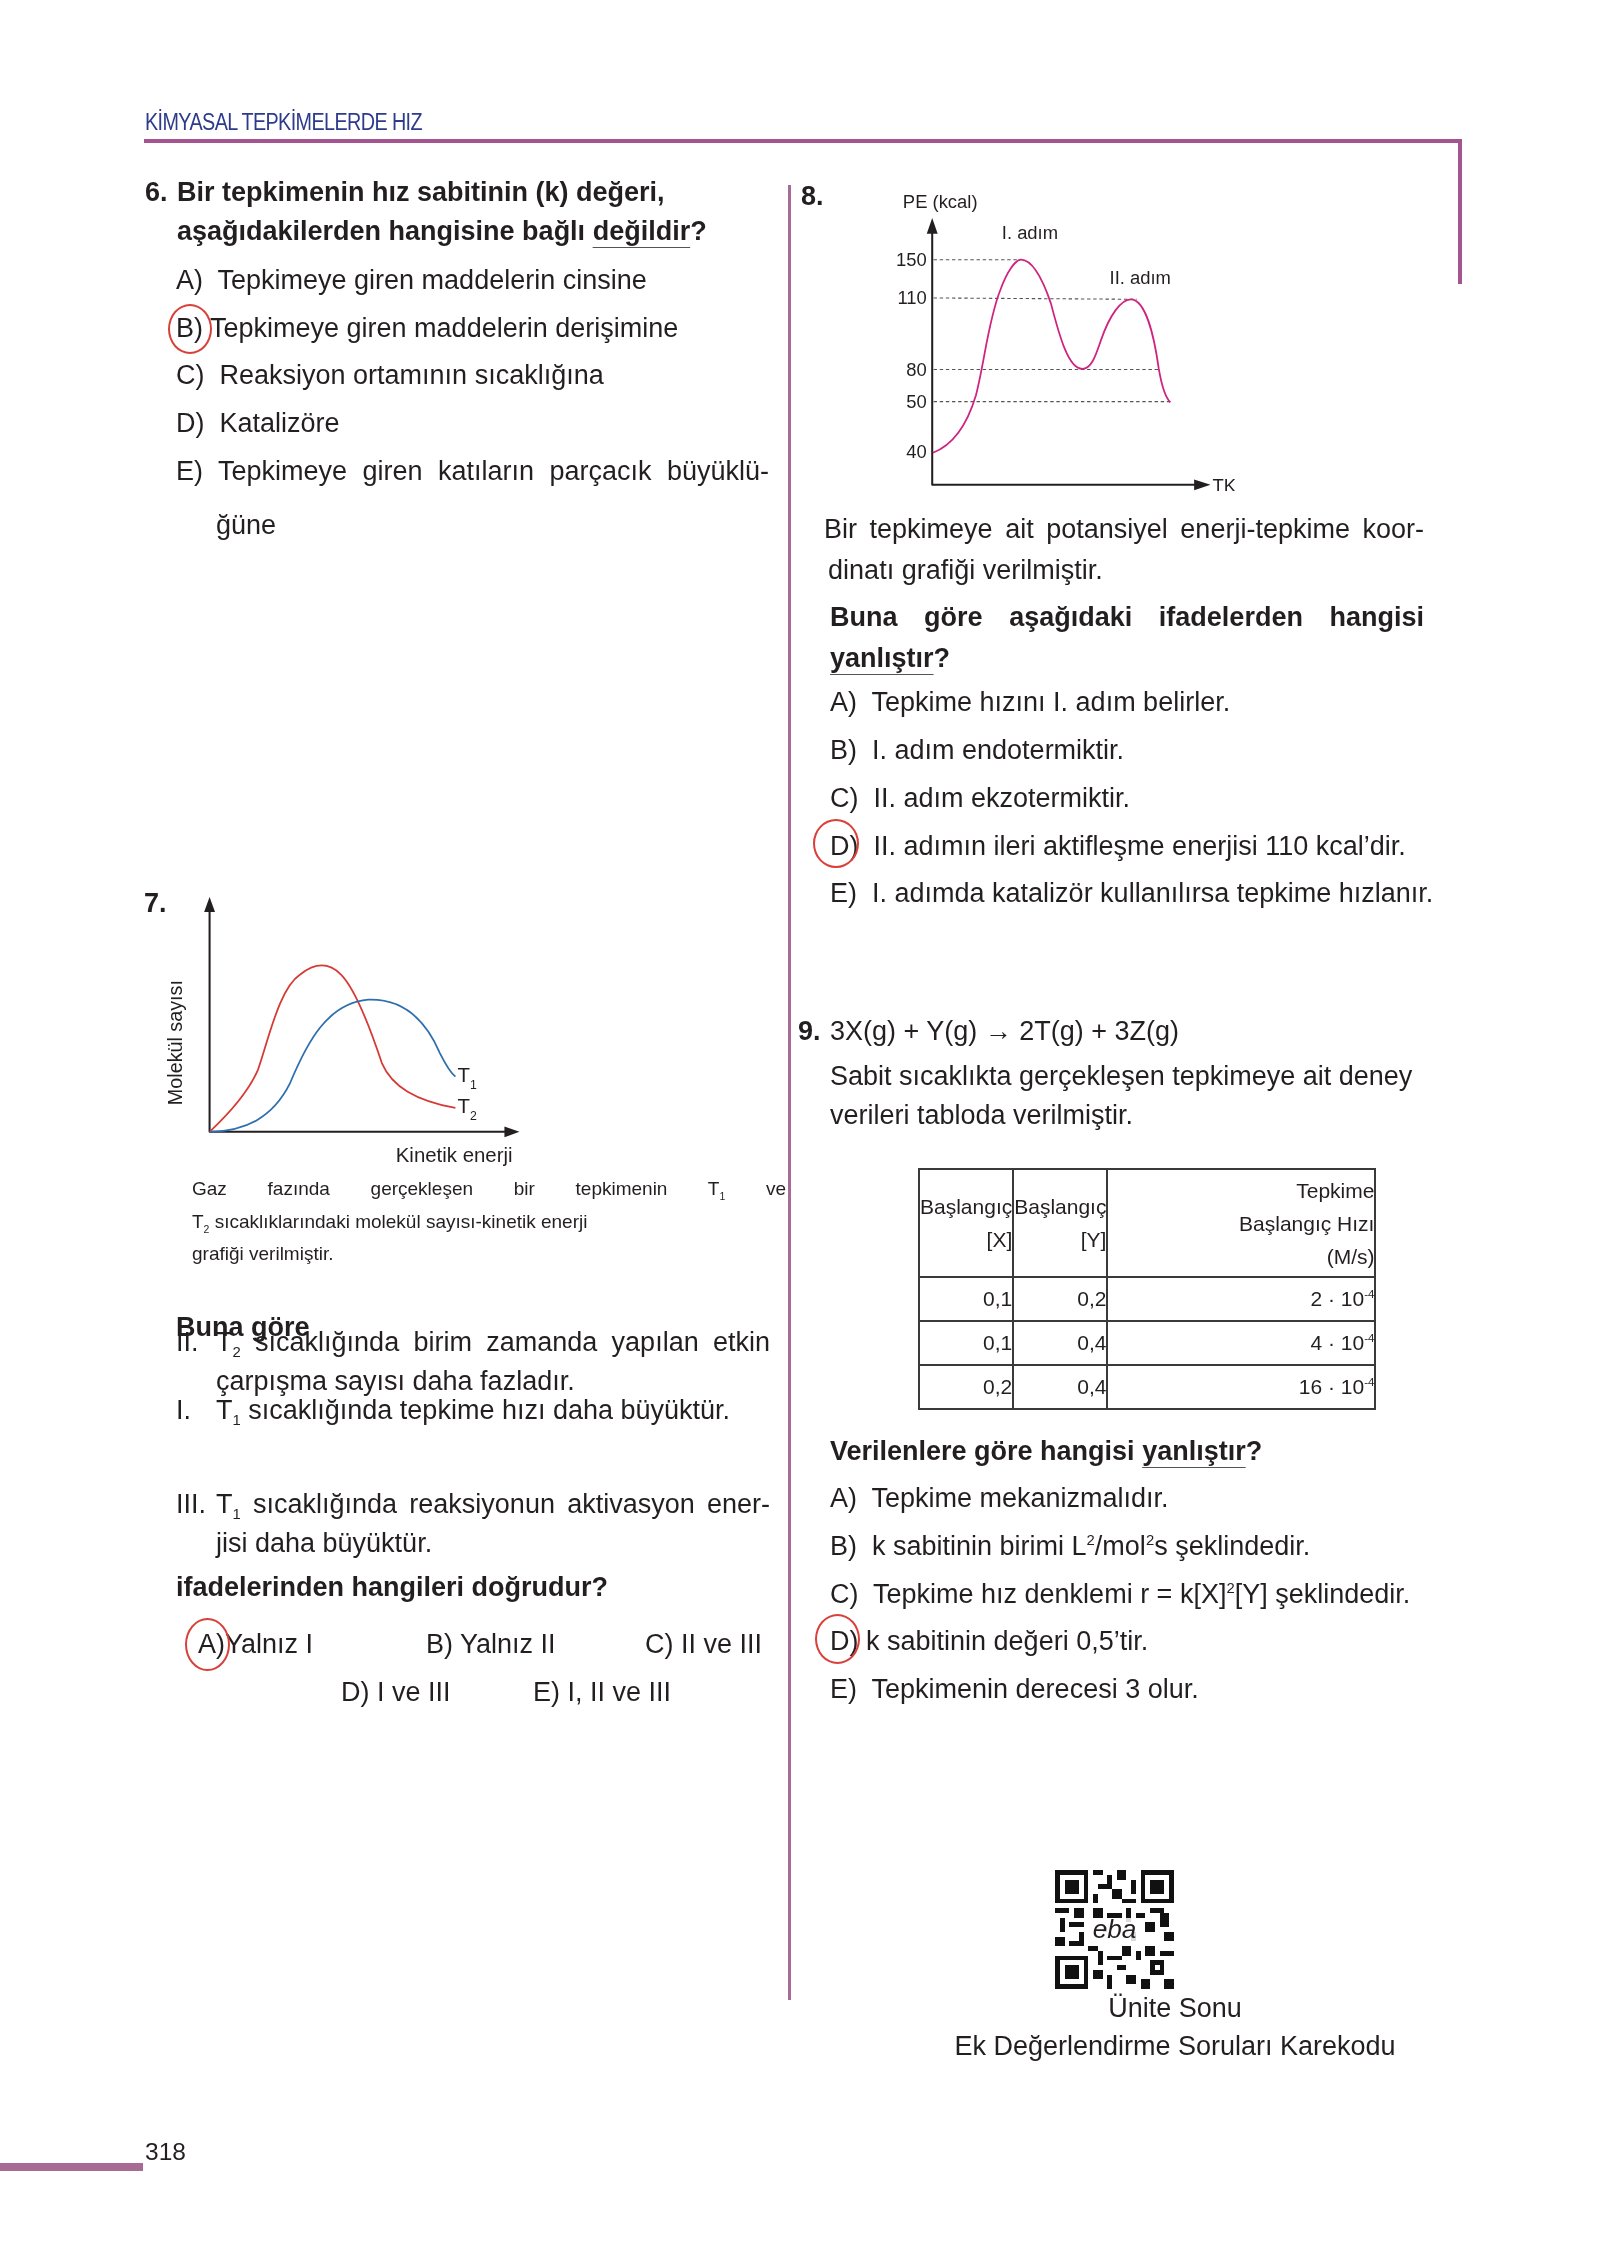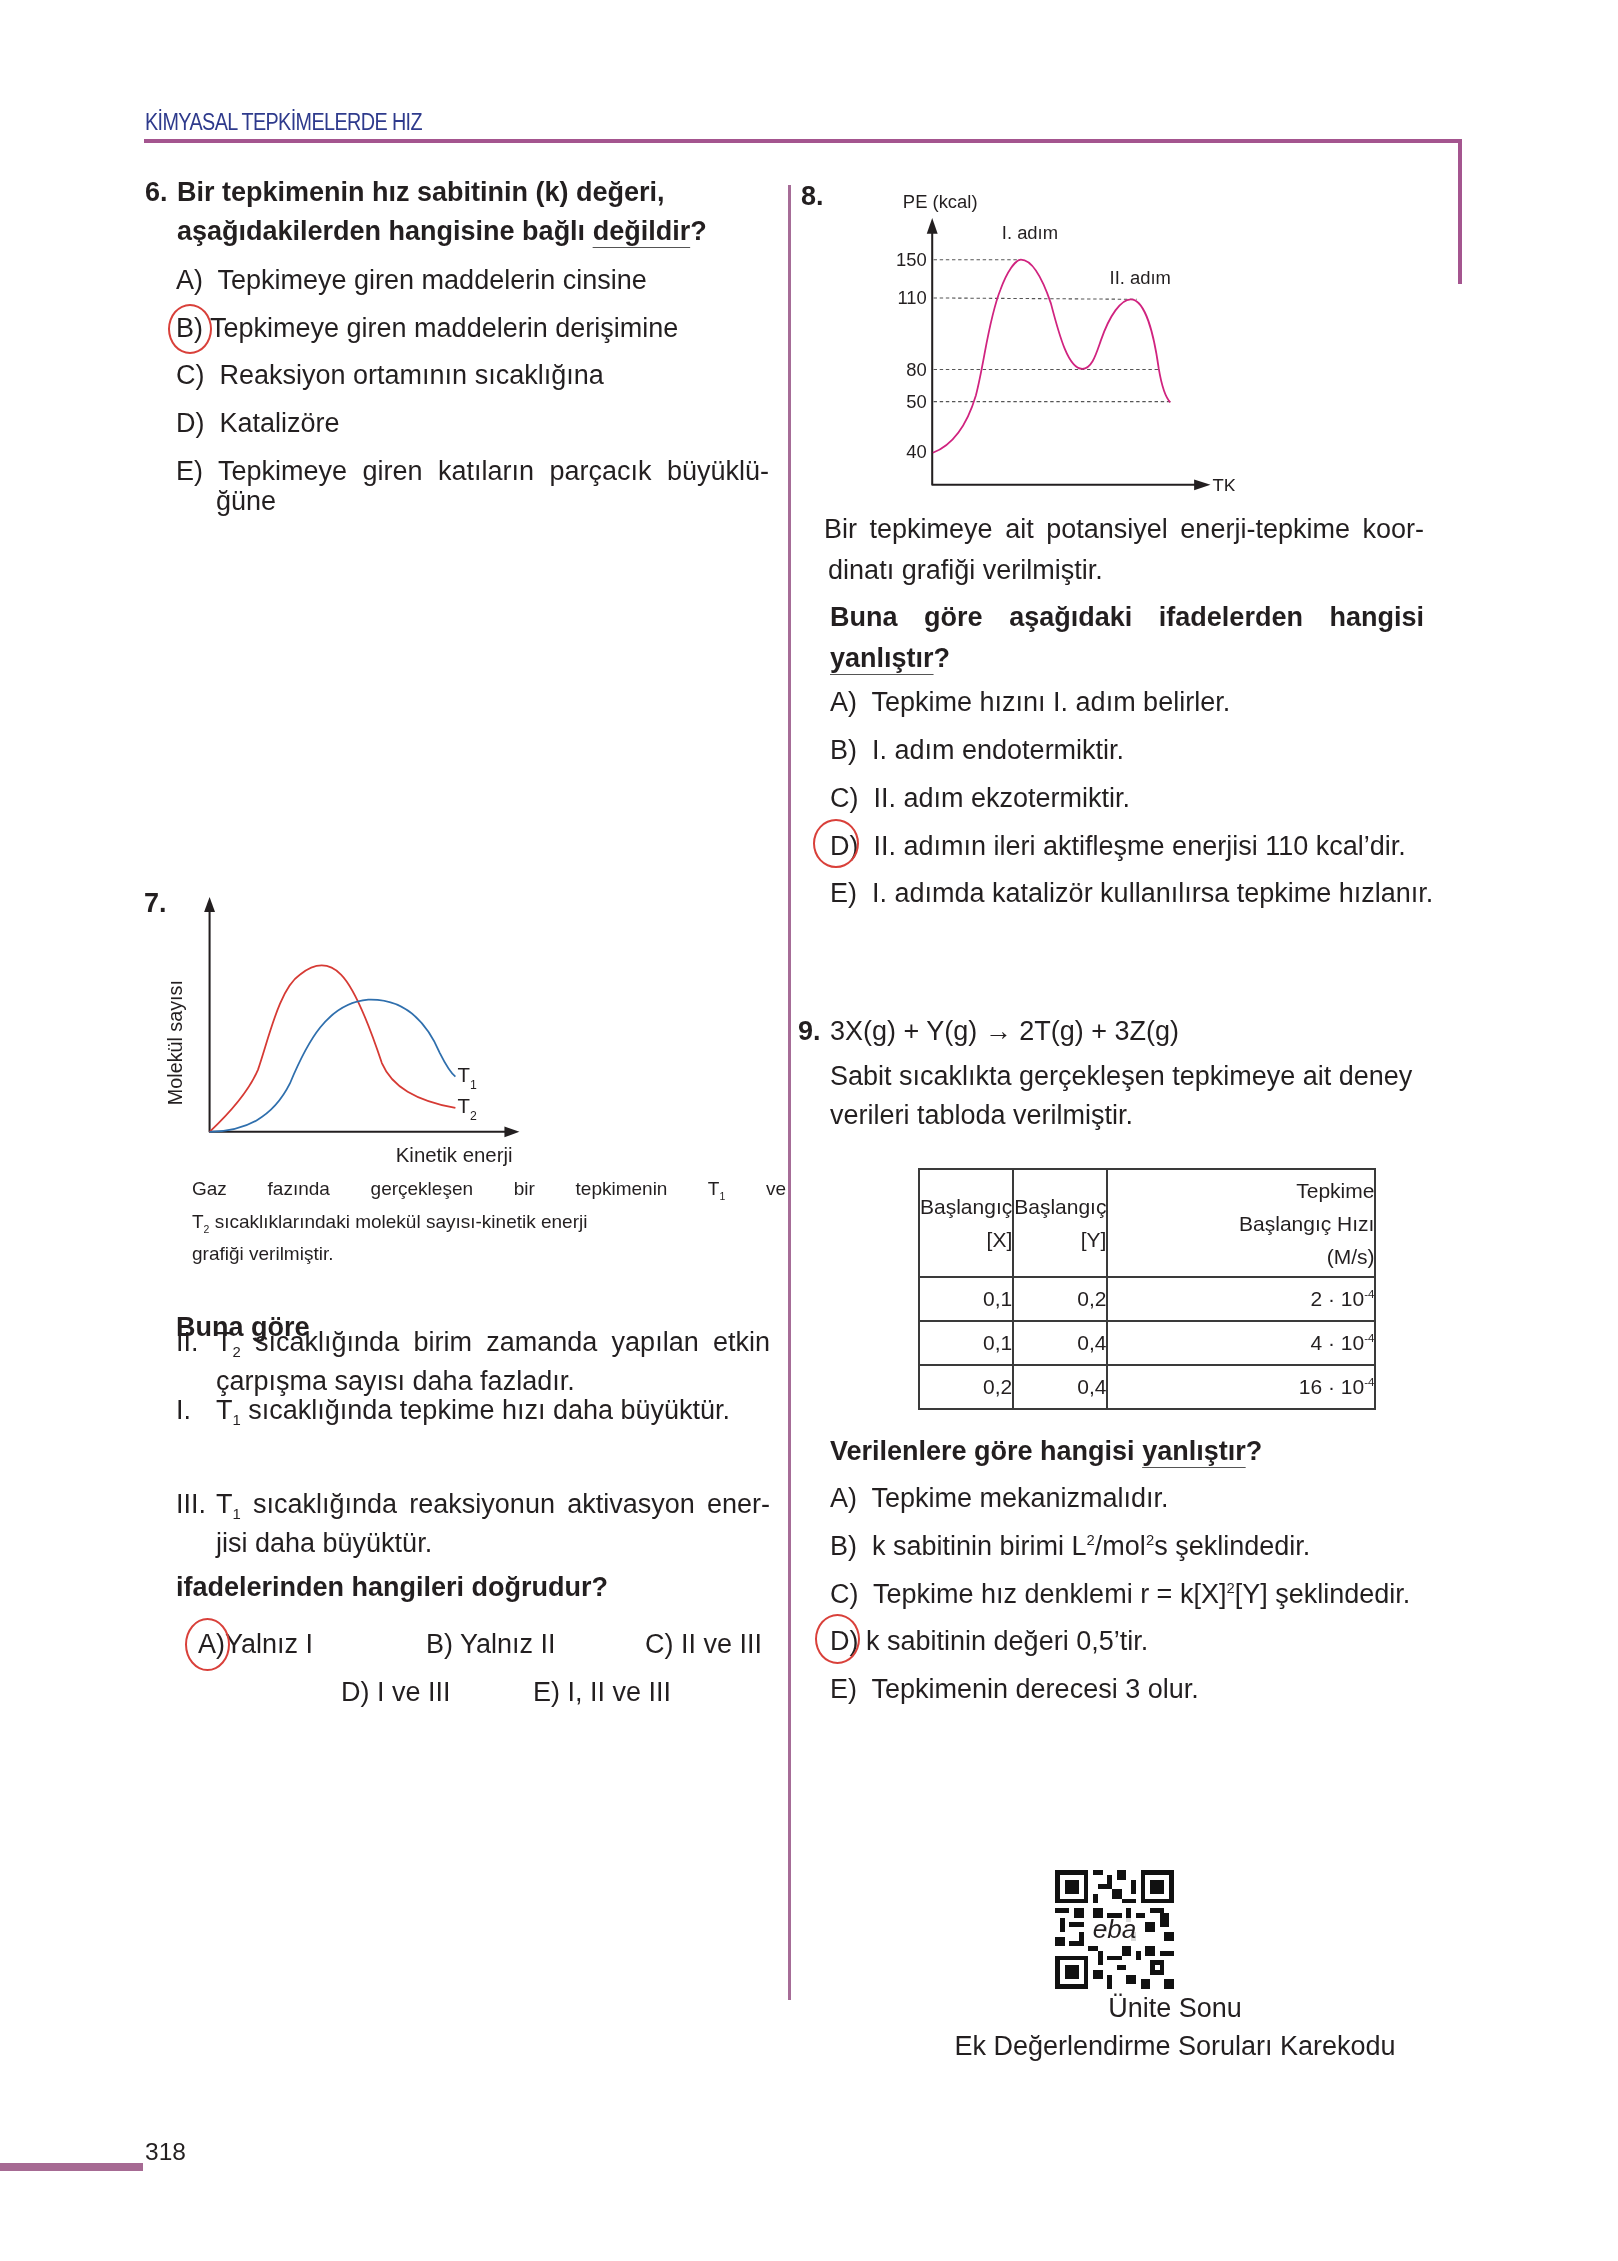--- a/index.html
+++ b/index.html
@@ -55,21 +55,21 @@
   <div class="abs q bold" style="left:177px; top:179px;">Bir tepkimenin hız sabitinin (k) değeri,</div>
   <div class="abs q bold" style="left:177px; top:218px;"><span>aşağıdakilerden hangisine bağlı </span><span class="u">değildir</span><span>?</span></div>
 
   <div class="abs q" style="left:176px; top:267px;"><span>A)</span>&nbsp; <span>Tepkimeye giren maddelerin cinsine</span></div>
   <div class="abs q" style="left:176px; top:315px;"><span>B)</span> <span>Tepkimeye giren maddelerin derişimine</span></div>
   <div class="circle" style="left:168px; top:304px;"></div>
   <div class="abs q" style="left:176px; top:362px;"><span>C)</span>&nbsp;&nbsp;<span>Reaksiyon ortamının sıcaklığına</span></div>
   <div class="abs q" style="left:176px; top:410px;"><span>D)</span>&nbsp;&nbsp;<span>Katalizöre</span></div>
   <div class="abs q" style="left:176px; top:458px; width:593px;">
     <div class="just"><span>E)</span> <span>Tepkimeye giren katıların parçacık büyüklü-</span></div>
-    <div style="margin-left:40px; margin-top:3px;">ğüne</div>
+    <div style="margin-left:40px; margin-top:27px;">ğüne</div>
   </div>
 </section>
 
 <section>
   <div class="abs q bold" style="left:144px; top:890px;">7.</div>
 
   <svg class="abs" style="left:157px; top:886px;" width="368" height="286" viewBox="230 1300 540 420">
 
     <line x1="307" y1="1661" x2="307" y2="1330" stroke="#231f20" stroke-width="3"></line>
     <polygon points="307,1316 299,1338 315,1338" fill="#231f20"></polygon>

